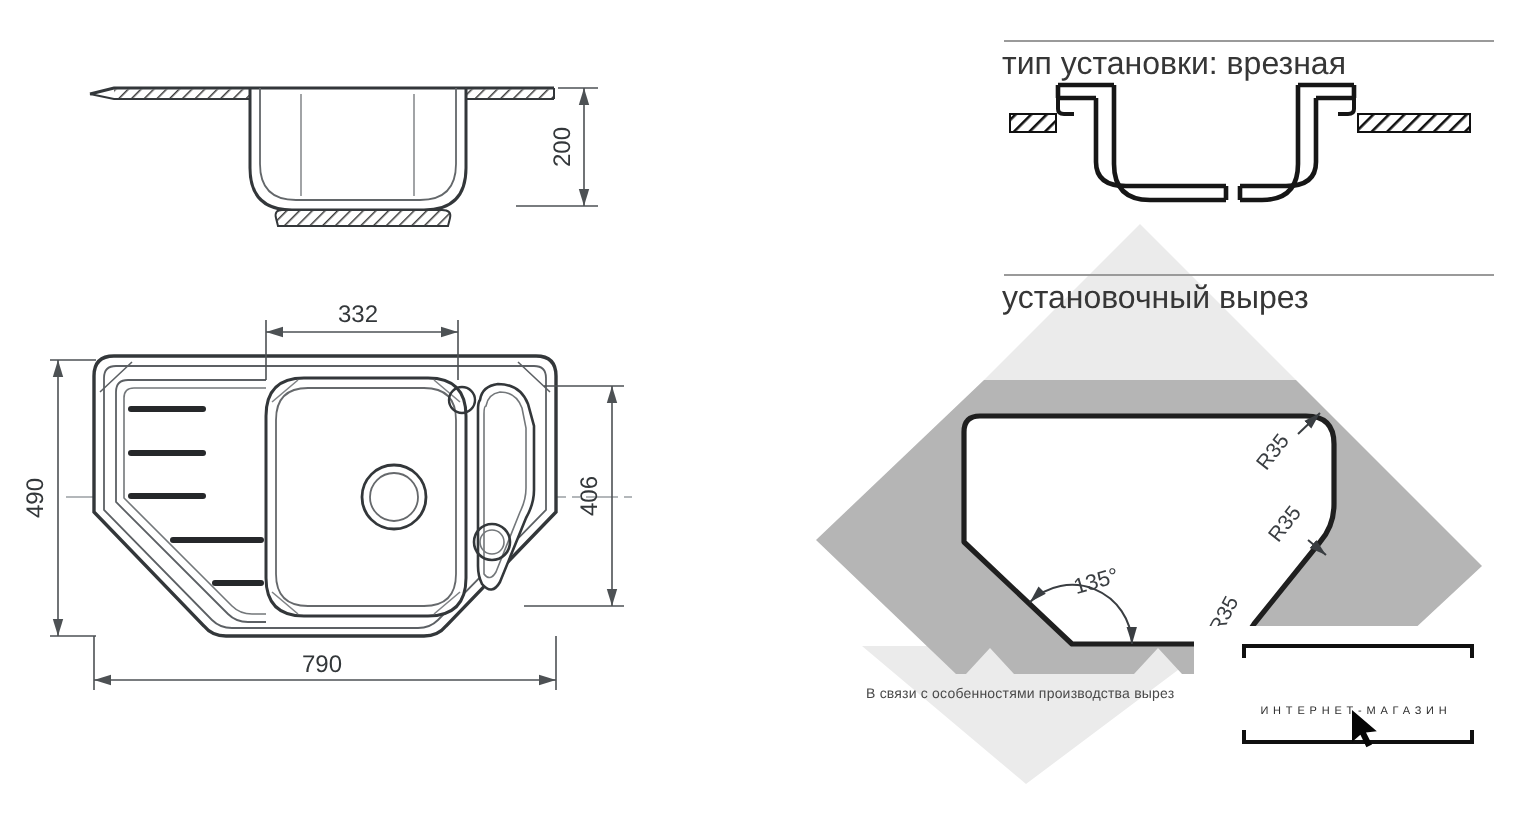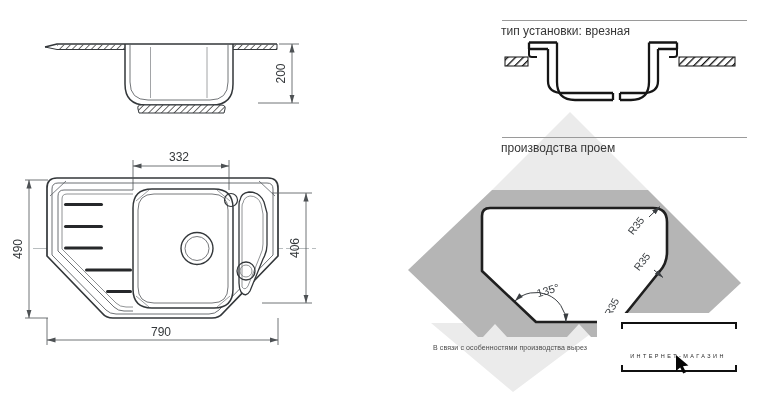--- a/index.html
+++ b/index.html
@@ -4,21 +4,21 @@
 <style>
   html,body{margin:0;padding:0;background:#fff;}
   #stage{position:relative;width:766px;height:409px;background:#fff;overflow:hidden;
          font-family:"Liberation Sans",sans-serif;}
   #stage svg{position:absolute;display:block;}
   svg text{font-family:"Liberation Sans",sans-serif;fill:#33373a;}
   .dimtxt{font-size:12px;}
   .rtxt{font-size:10.5px;fill:#3a3e42;}
   .angtxt{font-size:11px;fill:#3a3e42;}
   .rule{position:absolute;border-top:1.2px solid #9a9a9a;width:245px;left:502px;}
-  .hdr{position:absolute;left:501px;font-size:12px;color:#363636;white-space:nowrap;}
+  .hdr{position:absolute;left:501px;font-size:16px;color:#363636;white-space:nowrap;}
   .note{position:absolute;left:433px;top:344px;font-size:7px;color:#4a4a4a;
         letter-spacing:.1px;white-space:nowrap;}
   .logo-backdrop{position:absolute;left:597px;top:313px;width:169px;height:96px;background:#ffffff;}
   .logo-title{position:absolute;left:601px;top:334px;width:156px;text-align:center;
               font-size:15px;font-weight:bold;letter-spacing:2px;color:#141414;white-space:nowrap;}
   .logo-sub{position:absolute;left:603px;top:352.5px;width:150px;text-align:center;
             font-size:5.5px;letter-spacing:2.4px;color:#2b2b2b;white-space:nowrap;}
 </style>
 </head>
 <body>
@@ -171,21 +171,21 @@
       <path d="M154,4.5 V44 Q154,62 136,62 H125"></path>
       <path d="M163,11 V43 Q163,55 148,55 H125"></path>
       <path d="M125,55 V62 M182,4.5 V11"></path>
       <path d="M182,11 V16.5 Q182,19 179,19 H174" stroke-width="2"></path>
     </g>
   </svg>
 
   <div class="rule" style="top:20px"></div>
   <div class="hdr" style="top:24px">тип установки: врезная</div>
   <div class="rule" style="top:137px"></div>
-  <div class="hdr" style="top:141px">производства проем</div>
+  <div class="hdr" style="top:141px">установочный вырез</div>
 
   <div class="note">В связи с особенностями производства вырез</div>
 
   <div class="logo-backdrop"></div>
   <svg style="left:603px;top:316px" width="150" height="62" viewBox="0 0 150 62">
     <path d="M19,13 V7 H133 V13 M19,49 V55 H133 V49" fill="none" stroke="#101010" stroke-width="2"></path>
   </svg>
   <div class="logo-sub">ИНТЕРНЕТ-МАГАЗИН</div>
   <svg style="left:671px;top:352px" width="22" height="24" viewBox="0 0 22 24">
     <path d="M5,3 L5,19 L9.2,15.4 L12.2,21.6 L15,20.2 L12,14.2 L17.4,13.6 Z" fill="#060606"></path>

